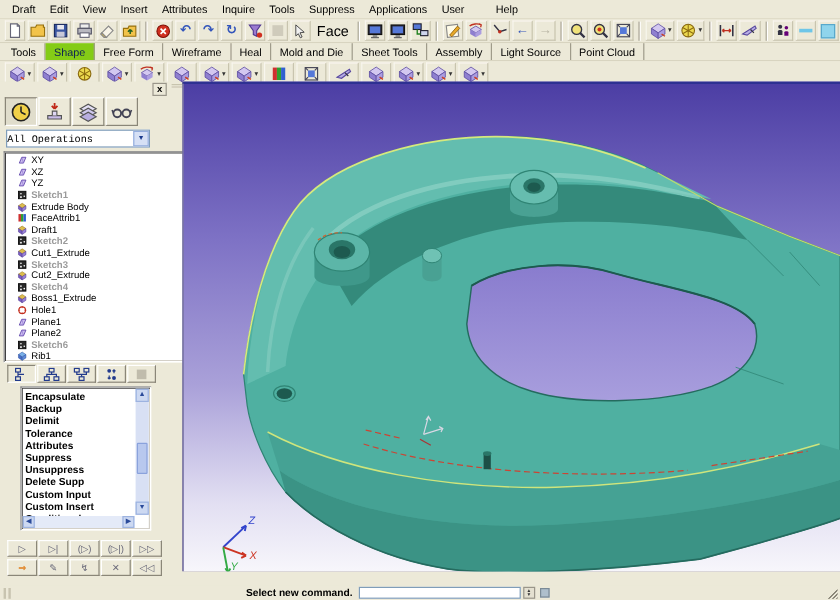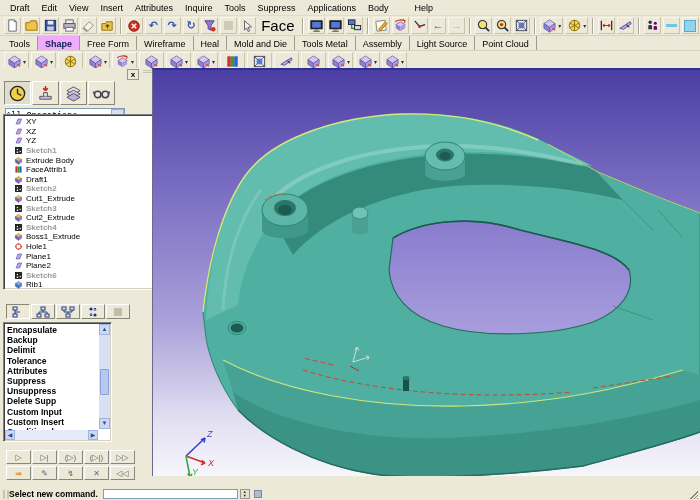--- a/index.html
+++ b/index.html
@@ -11,65 +11,65 @@
   #menubar{left:0;top:0;width:700px;height:16px;display:flex;align-items:center;padding-left:4px;background:#ece9d8;border-bottom:1px solid #e0dcc8}
   .menu-item{padding:1px 6px;font-size:9px;cursor:default}
   .menu-help{margin-left:14px}
   
   #toolbar1{left:0;top:16px;width:700px;height:20px;display:flex;align-items:center;padding-left:3px;background:#ece9d8;border-bottom:1px solid #d8d4c0}
   .tbtn{width:19px;height:17px;display:flex;align-items:center;justify-content:center;border:1px solid #ece9d8;border-top-color:#f8f6ee;border-left-color:#f8f6ee;border-right-color:#c8c4ae;border-bottom-color:#c8c4ae;background:#ece9d8;margin:0 1px;font-size:11px;line-height:1}
   .tbtn svg{display:block}
   .tsep{width:0;height:16px;border-left:1px solid #aca899;border-right:1px solid #fff;margin:0 3px}
   .glyph-b{color:#3355bb;font-weight:bold}
   .glyph-dim{color:#b8b4a4;font-weight:bold}
-  .face-label{font-size:15px;padding:0 4px}
+  .face-label{font-size:12px;padding:0 4px}
   .ddarrow{font-size:6px;color:#333;margin-left:1px}
   
   #tabrow{left:0;top:36px;width:700px;height:15px;display:flex;align-items:stretch;background:#ece9d8;border-bottom:1px solid #d8d4c0;padding-left:2px}
   .tab{padding:1px 7px 0 7px;font-size:9px;border-right:1px solid #9f9b8a;display:flex;align-items:center;cursor:default;white-space:nowrap}
-  .tab.sel{background:#f0abfc;color:#0d1f56;font-weight:bold}
+  .tab.sel{background:#84cc16;color:#0d1f56;font-weight:normal}
   
   #toolbar2{left:0;top:51px;width:700px;height:22px;display:flex;align-items:center;padding-left:3px;background:#ece9d8;border-bottom:1px solid #c8c4b0}
   .sbtn{width:25px;height:19px;display:flex;align-items:center;justify-content:center;border:1px solid #ece9d8;border-top-color:#f8f6ee;border-left-color:#f8f6ee;border-right-color:#c8c4ae;border-bottom-color:#c8c4ae;margin:0 1px}
   
   #leftpanel{left:0;top:68px;width:143px;height:432px;background:#ece9d8}
   .xbtn{position:absolute;right:4px;top:1px;width:12px;height:11px;border:1px solid #9a968a;background:#ece9d8;font-size:8px;line-height:9px;text-align:center;font-weight:bold}
   .ptab{position:absolute;top:13px;width:27px;height:24px;border:1px solid #fff;border-right-color:#8a8678;border-bottom-color:#8a8678;background:#ece9d8;display:flex;align-items:center;justify-content:center}
   .ptab.pressed{border:1px solid #8a8678;border-right-color:#fff;border-bottom-color:#fff;background:#e0ddcc}
   .combo{position:absolute;left:5px;top:40px;width:120px;height:15px;background:#fff;border:1px solid #7f9db9;display:flex;align-items:center;font-size:9px}
   .combo .cv{flex:1;padding-left:0;font-family:Liberation Mono, monospace;font-size:8.5px}
   .combo .cbtn{width:13px;height:13px;background:#d6e0f5;border:1px solid #95aede;font-size:6px;display:flex;align-items:center;justify-content:center;color:#1a3a8c}
   .sunken{background:#fff;border:1px solid #808080;border-right-color:#fff;border-bottom-color:#fff;box-shadow:inset 1px 1px 0 #404040, inset -1px -1px 0 #d4d0c8}
-  #treebox{position:absolute;left:3px;top:46px;width:165px;height:176px;overflow:hidden}
+  #treebox{position:absolute;left:3px;top:58px;width:165px;height:176px;overflow:hidden}
   .trow{height:9.6px;display:flex;align-items:center;padding-left:10px;white-space:nowrap}
   .trow svg{flex:0 0 9px;margin-right:3px}
   .tl{font-size:8px;font-weight:normal}
   .tl.plain{font-weight:normal}
   .g .tl{color:#9a9a9a;font-weight:bold}
   .vscroll{position:absolute;right:1px;top:1px;bottom:1px;width:11px;background:#d8e0f4;display:flex;flex-direction:column;align-items:center}
   .sarrow{width:11px;height:11px;background:#cdd9f2;border:1px solid #9db3e0;color:#2a4a9a;font-size:6px;line-height:9px;text-align:center}
   .sthumb{width:9px;background:#b8c8ee;border:1px solid #8aa2dc;border-radius:1px}
   #minibtns{position:absolute;left:6px;top:236px;display:flex}
   .mbtn{width:24px;height:15px;border:1px solid #fff;border-right-color:#8a8678;border-bottom-color:#8a8678;background:#ece9d8;display:flex;align-items:center;justify-content:center;margin-right:1px}
   .mbtn.pressed{border:1px solid #8a8678;border-right-color:#fff;border-bottom-color:#fff}
-  #opsbox{position:absolute;left:3px;top:254px;width:109px;height:120px;overflow:hidden}
+  #opsbox{position:absolute;left:17px;top:254px;width:109px;height:120px;overflow:hidden}
   .orow{height:10.2px;padding-left:3px;font-size:8.5px;font-weight:bold;display:flex;align-items:center;white-space:nowrap}
   .hscroll{position:absolute;left:1px;right:13px;bottom:1px;height:10px;background:#e4eaf8;display:flex;justify-content:space-between}
   .hscroll .sarrow{width:10px;height:10px;line-height:8px}
   .pbrow{position:absolute;left:6px;display:flex}
   .pbtn{width:25px;height:14px;border:1px solid #fff;border-right-color:#8a8678;border-bottom-color:#8a8678;background:#ece9d8;font-size:8px;color:#6a6a7a;display:flex;align-items:center;justify-content:center;margin-right:1px;white-space:nowrap}
   .pbtn.orange{color:#e08020;font-weight:bold}
   
   #viewport{left:152px;top:68px;width:548px;height:408px;border-top:2px solid #2e3192;border-left:1px solid #6a6a8a;background:#8d80cf}
   #viewport svg{display:block}
   
   #promptstrip{left:143px;top:476px;width:557px;height:12px;background:#fff;border-top:1px solid #9a968a;font-size:8px;display:flex;align-items:center;padding-left:6px}
   #statusrow{left:0;top:488px;width:700px;height:12px;background:#ece9d8;display:flex;align-items:center;font-size:8.5px}
   .grip{width:6px;height:9px;border-left:2px solid #c8c4b0;border-right:2px solid #c8c4b0;margin-left:3px}
-  #prompt-label{font-weight:bold;white-space:nowrap}
+  #prompt-label{margin-left:196px;font-weight:bold;white-space:nowrap}
   #cmdinput{margin-left:5px;width:135px;height:10px;border:1px solid #7f9db9;background:#fff;font-size:8px;padding:0 2px}
   .spin{width:10px;height:10px;margin-left:2px;border:1px solid #9a968a;background:#e4e0d0;display:flex;flex-direction:column;align-items:center;justify-content:center;font-size:4px;line-height:4px;color:#333}
   .swatch{width:8px;height:8px;margin-left:4px;background:#aebfcc;border:1px solid #7a8a96}
   #modecombo{margin-left:4px;width:175px;height:11px;background:#fff;border:1px solid #7f9db9;display:flex;align-items:center;padding-left:2px}
   #modecombo .micon{width:8px;height:8px;margin-right:3px}
   .corner-grip{position:absolute;right:2px;bottom:1px;width:8px;height:8px;background:
     linear-gradient(135deg,transparent 50%,#8a8678 50%,#8a8678 60%,transparent 60%,transparent 70%,#8a8678 70%,#8a8678 80%,transparent 80%,transparent 90%,#8a8678 90%)}
 </style>
 </head>
 <body>
@@ -254,21 +254,21 @@
   <div id="menubar" class="abs">
     <span class="menu-item">Draft</span>
     <span class="menu-item">Edit</span>
     <span class="menu-item">View</span>
     <span class="menu-item">Insert</span>
     <span class="menu-item">Attributes</span>
     <span class="menu-item">Inquire</span>
     <span class="menu-item">Tools</span>
     <span class="menu-item">Suppress</span>
     <span class="menu-item">Applications</span>
-    <span class="menu-item">Body</span>
+    <span class="menu-item">User</span>
     <span class="menu-item menu-help">Help</span>
   </div>
 
   <div id="toolbar1" class="abs">
     <span class="tbtn">
         <svg width="15" height="15">
           <use href="#s-doc"></use>
         </svg>
       </span>
     <span class="tbtn">
@@ -407,21 +407,21 @@
       </span>
   </div>
 
   <div id="tabrow" class="abs">
     <span class="tab">Tools</span>
     <span class="tab sel">Shape</span>
     <span class="tab">Free Form</span>
     <span class="tab">Wireframe</span>
     <span class="tab">Heal</span>
     <span class="tab">Mold and Die</span>
-    <span class="tab">Tools Metal</span>
+    <span class="tab">Sheet Tools</span>
     <span class="tab">Assembly</span>
     <span class="tab">Light Source</span>
     <span class="tab">Point Cloud</span>
   </div>
 
   <div id="toolbar2" class="abs">
     <span class="sbtn">
         <svg width="15" height="15">
           <use href="#s-tool"></use>
         </svg>

